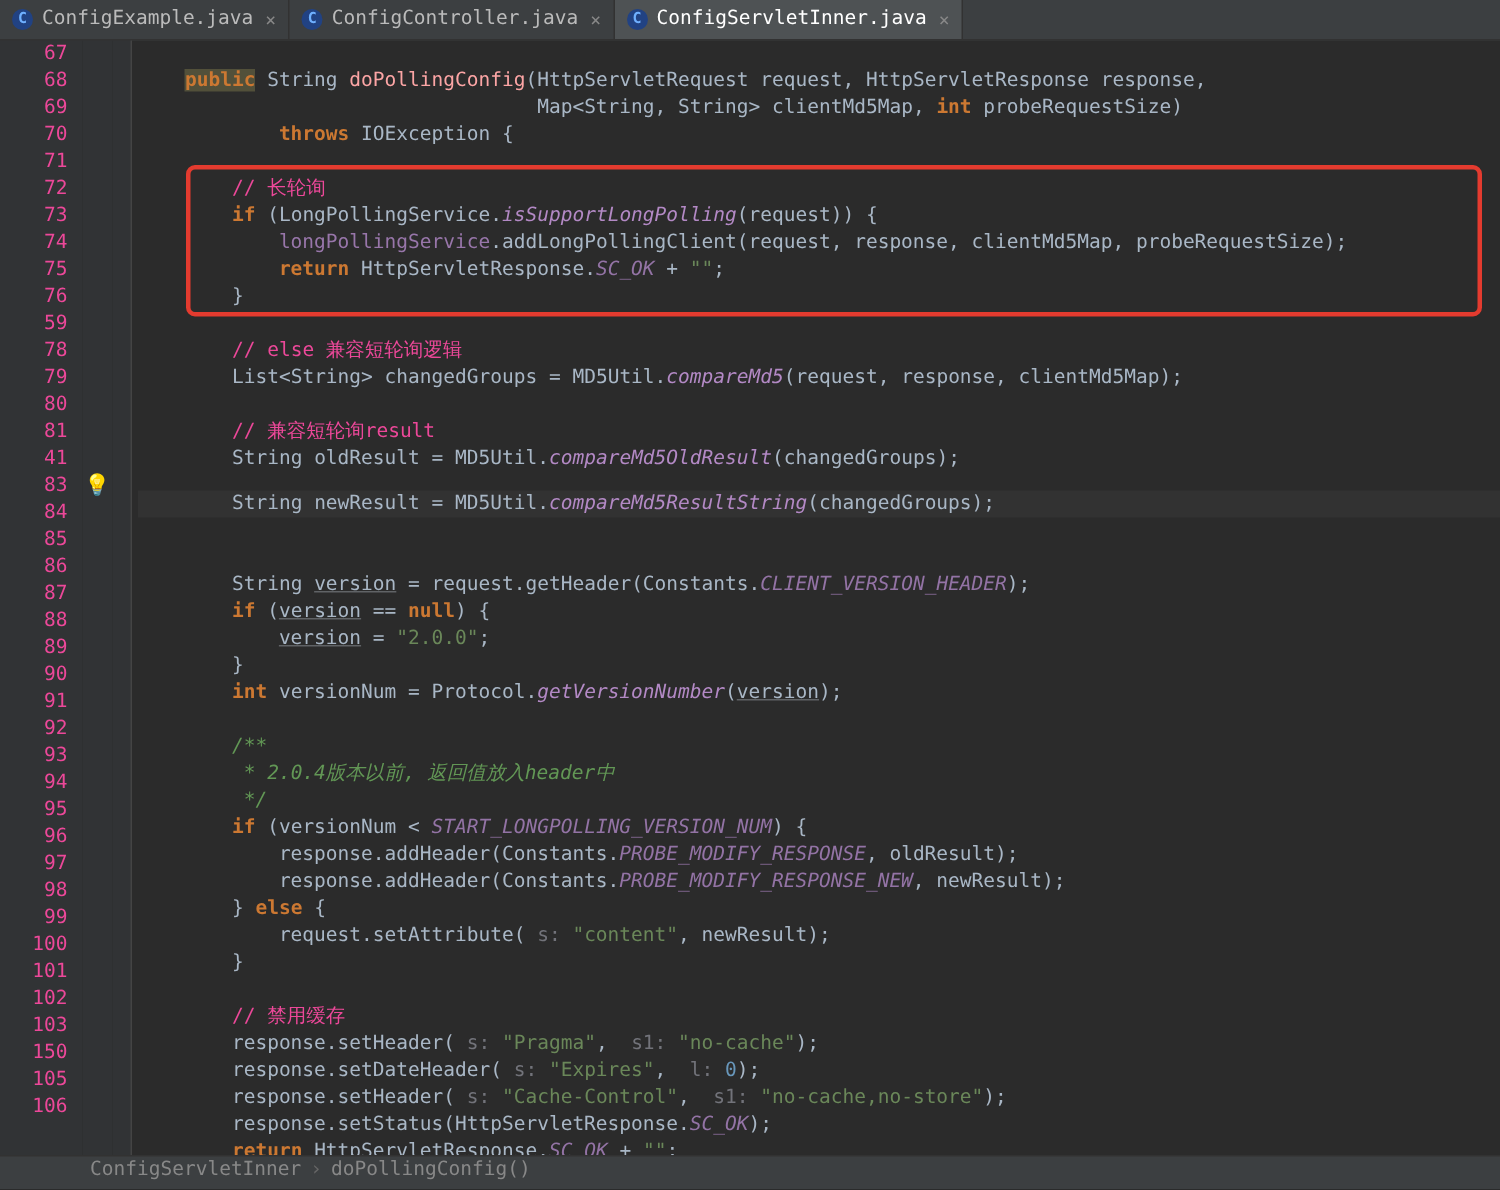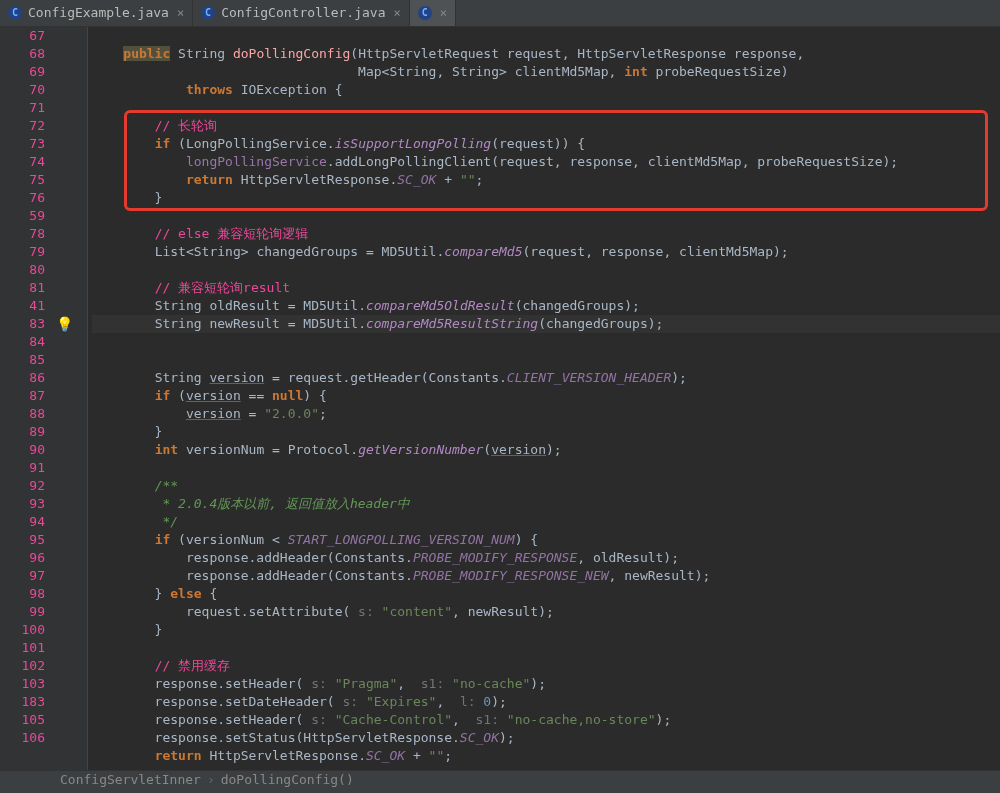--- a/index.html
+++ b/index.html
@@ -14,21 +14,21 @@
   .editor{display:flex;height:745px;}
   .gutter{width:55px;background:#313335;color:#ec4899;text-align:right;padding-right:10px;box-sizing:border-box;user-select:none;}
   .gutter div{height:18px;}
   .marks{width:20px;background:#313335;}
   .marks div{height:18px;display:flex;align-items:center;justify-content:center;}
   .bulb{color:#f0a732;font-size:14px;}
   .fold{width:12px;background:#313335;border-right:1px solid #444;}
   .code{flex:1;padding-left:4px;position:relative;}
   .code pre{margin:0;font-family:inherit;}
   .ln{height:18px;white-space:pre;}
-  .hl{background:#323232;display:block;width:100%;}
+  .hl{background:#323232;display:block;width:100%;margin-top:12px;}
   
   .kw{color:#cc7832;font-weight:bold;}
   .str{color:#6a8759;}
   .cmt{color:#ec4899;}
   .jd{color:#629755;font-style:italic;}
   .mI{color:#b389c5;font-style:italic;text-align:center;} 
   .fI{color:#9373a5;font-style:italic;} 
   .fld{color:#9876aa;}
   .pn{color:#72737a;} 
   .type{color:#a9b7c6;}
@@ -52,20 +52,21 @@
       <span>ConfigExample.java</span>
       <span class="close-x">×</span>
     </div>
     <div class="tab">
       <span class="file-icon">C</span>
       <span>ConfigController.java</span>
       <span class="close-x">×</span>
     </div>
     <div class="tab active">
       <span class="file-icon">C</span>
+      <span>ConfigServletInner.java</span>
       <span class="close-x">×</span>
     </div>
   </div>
 
   <div class="editor">
     <div class="gutter" id="gutter">
         <div>67</div>
         <div>68</div>
         <div>69</div>
         <div>70</div>
@@ -95,21 +96,21 @@
         <div>94</div>
         <div>95</div>
         <div>96</div>
         <div>97</div>
         <div>98</div>
         <div>99</div>
         <div>100</div>
         <div>101</div>
         <div>102</div>
         <div>103</div>
-        <div>183</div>
+        <div>150</div>
         <div>105</div>
         <div>106</div>
       </div>
     <div class="marks" id="marks">
         <div></div>
         <div></div>
         <div></div>
         <div></div>
         <div></div>
         <div></div>

